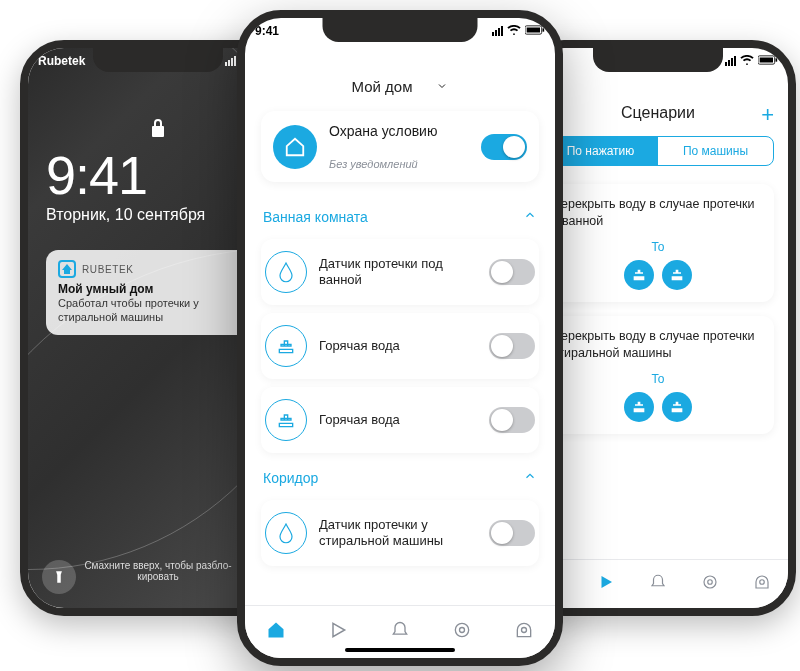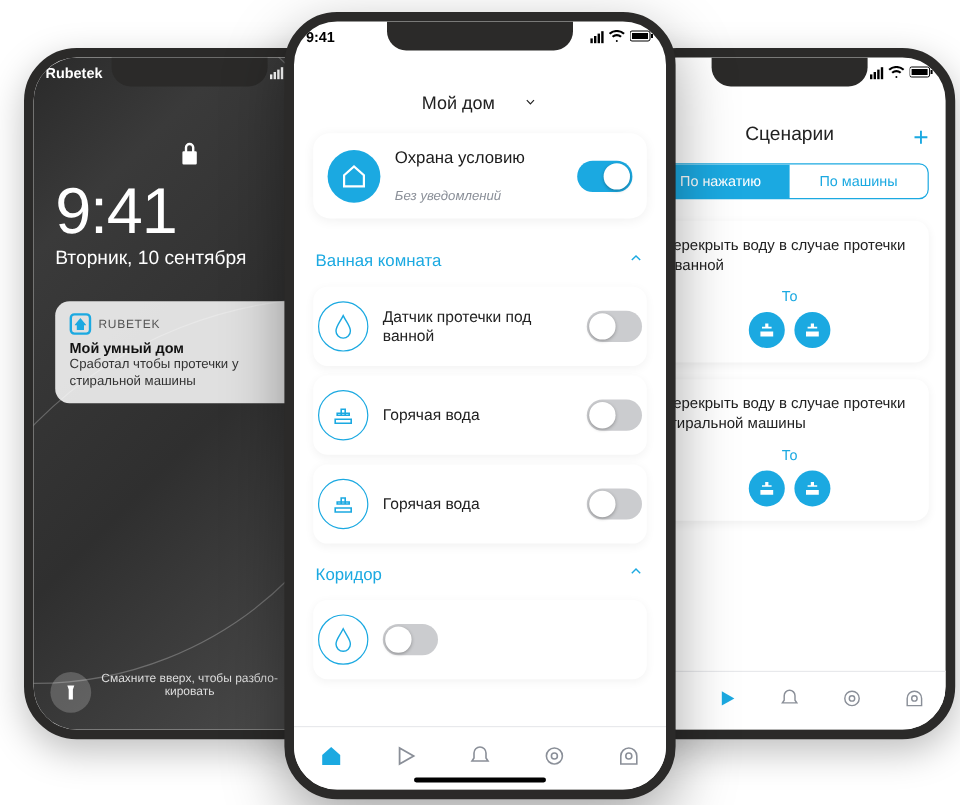--- a/index.html
+++ b/index.html
@@ -323,20 +323,21 @@
               <path d="M6 15l6-6 6 6" fill="none" stroke="var(--accent)" stroke-width="2"></path>
             </svg></span>
       </div>
 
       <div class="row">
         <div class="row-icon">
             <svg width="18" height="22" viewBox="0 0 24 28">
               <path d="M12 2C8 10 4 14 4 19a8 8 0 0016 0c0-5-4-9-8-17z" fill="none" stroke="var(--accent)" stroke-width="1.6"></path>
             </svg>
           </div>
+        <div class="row-label">Датчик протечки у стиральной машины</div>
         <div class="toggle off"></div>
       </div>
     </div>
 
     <div class="tabbar-c">
       <span><svg viewBox="0 0 24 24">
             <path d="M3 11l9-8 9 8v10H3z" fill="var(--accent)"></path>
           </svg></span>
       <span><svg viewBox="0 0 24 24">
             <path d="M6 4l14 8-14 8V4z" fill="none" stroke="#8A8F98" stroke-width="1.8"></path>

